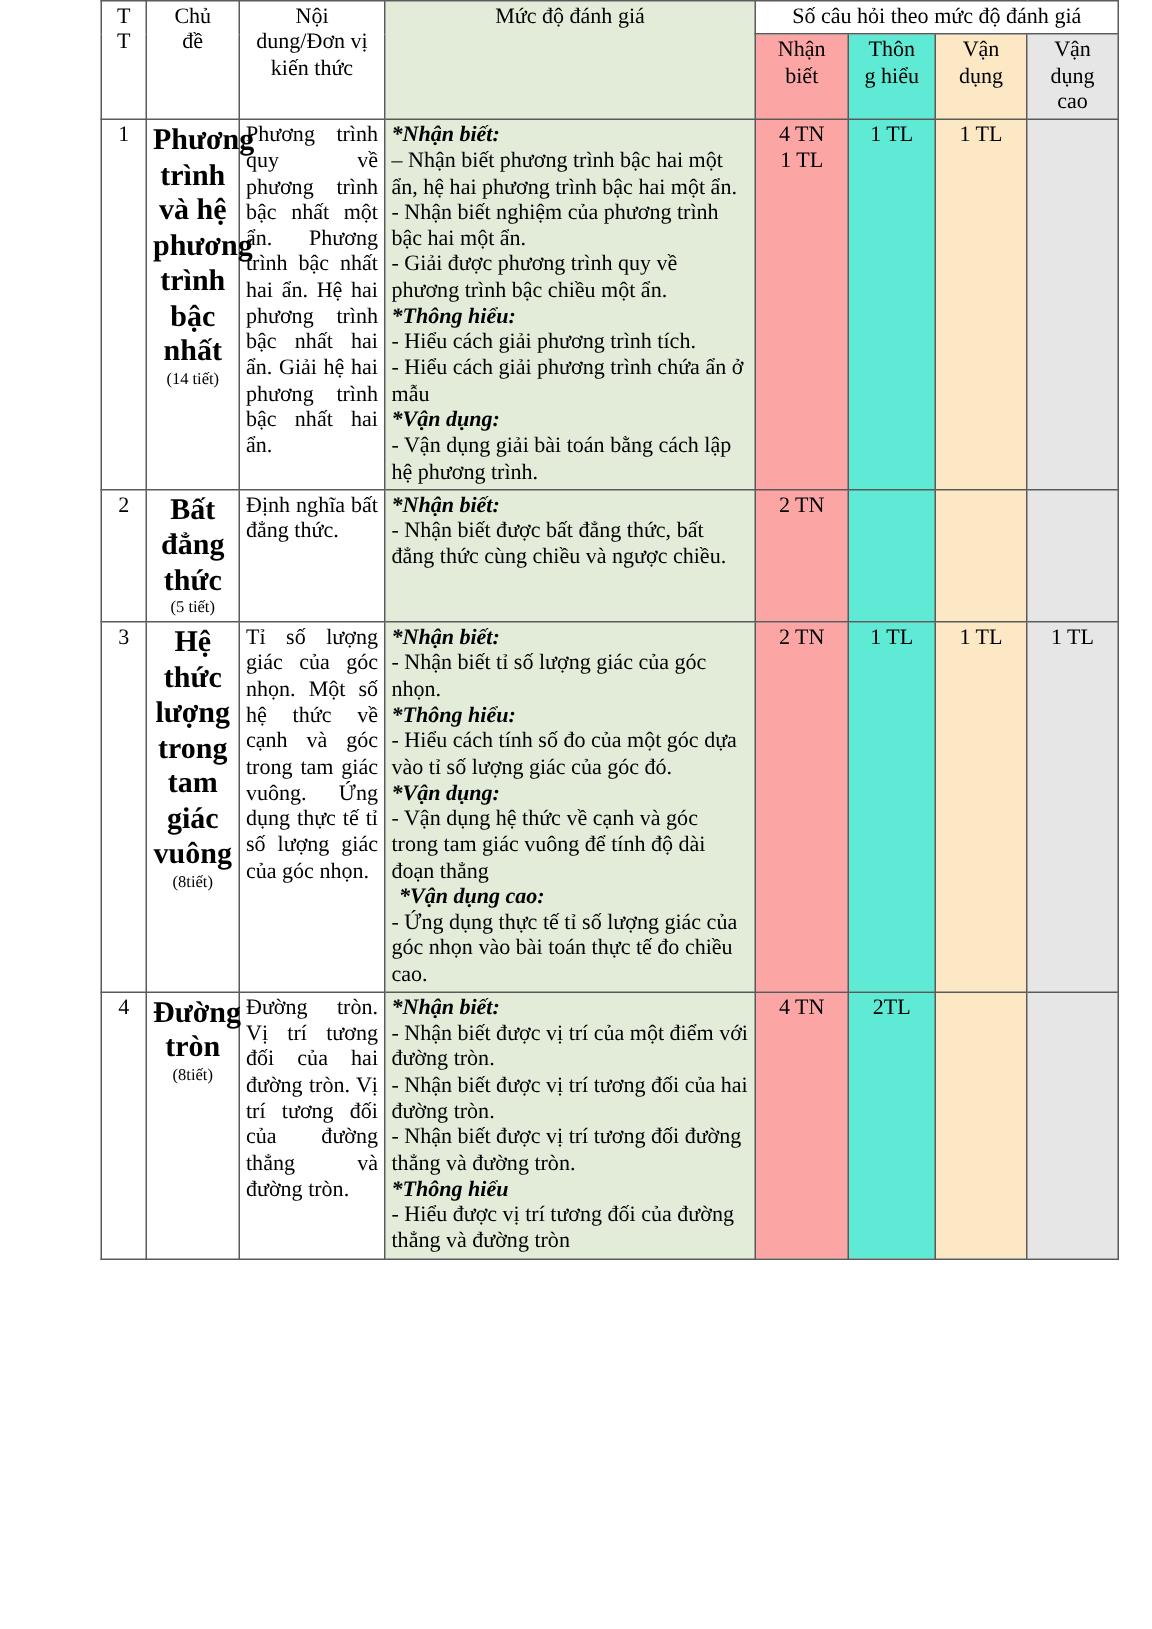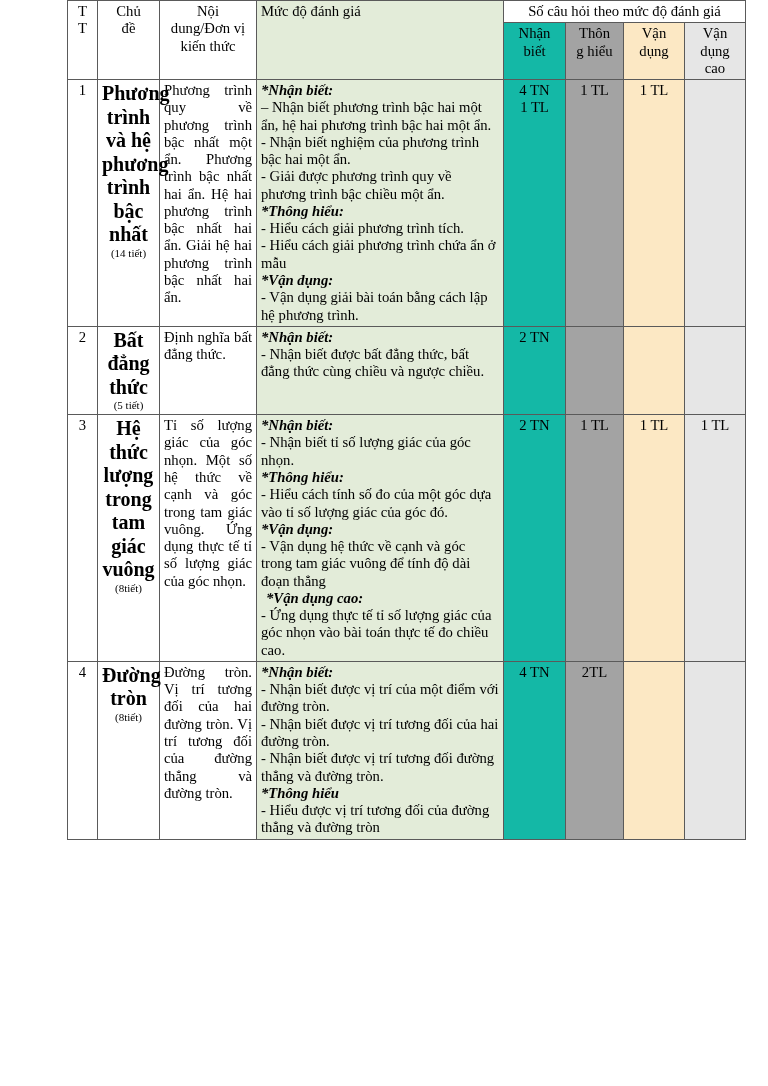--- a/index.html
+++ b/index.html
@@ -51,37 +51,37 @@
   col.c-topic   { width: 62px; }
   col.c-content { width: 97px; }
   col.c-assess  { width: 247px; }
   col.c-nb      { width: 62px; }
   col.c-th      { width: 58px; }
   col.c-vd      { width: 61px; }
   col.c-vdc     { width: 61px; }
 
   
   .hdr-top-left {
-    text-align: left;
+    text-align: center;
     vertical-align: top;
     font-weight: bold;
     font-size: 15px;
     padding: 3px 5px 2px 6px;
   }
   .hdr-vcenter {
     text-align: center;
     vertical-align: middle;
     font-weight: bold;
     font-size: 15px;
     line-height: 1.15;
     padding: 4px 2px;
   }
   .hdr-tt { letter-spacing: 0px; }
-  .cell-nb  { background: #14b8a6; }
-  .cell-th  { background: #a3a3a3; margin-top: 44px; }
+  .cell-nb  { background: #fca5a5; }
+  .cell-th  { background: #5eead4; margin-top: 44px; }
   .cell-vd  { background: #fce8c4; }
   .cell-vdc { background: #e6e6e6; }
 
   
   .c-num {
     text-align: center;
     vertical-align: middle;
     font-weight: bold;
     font-size: 15px;
   }

